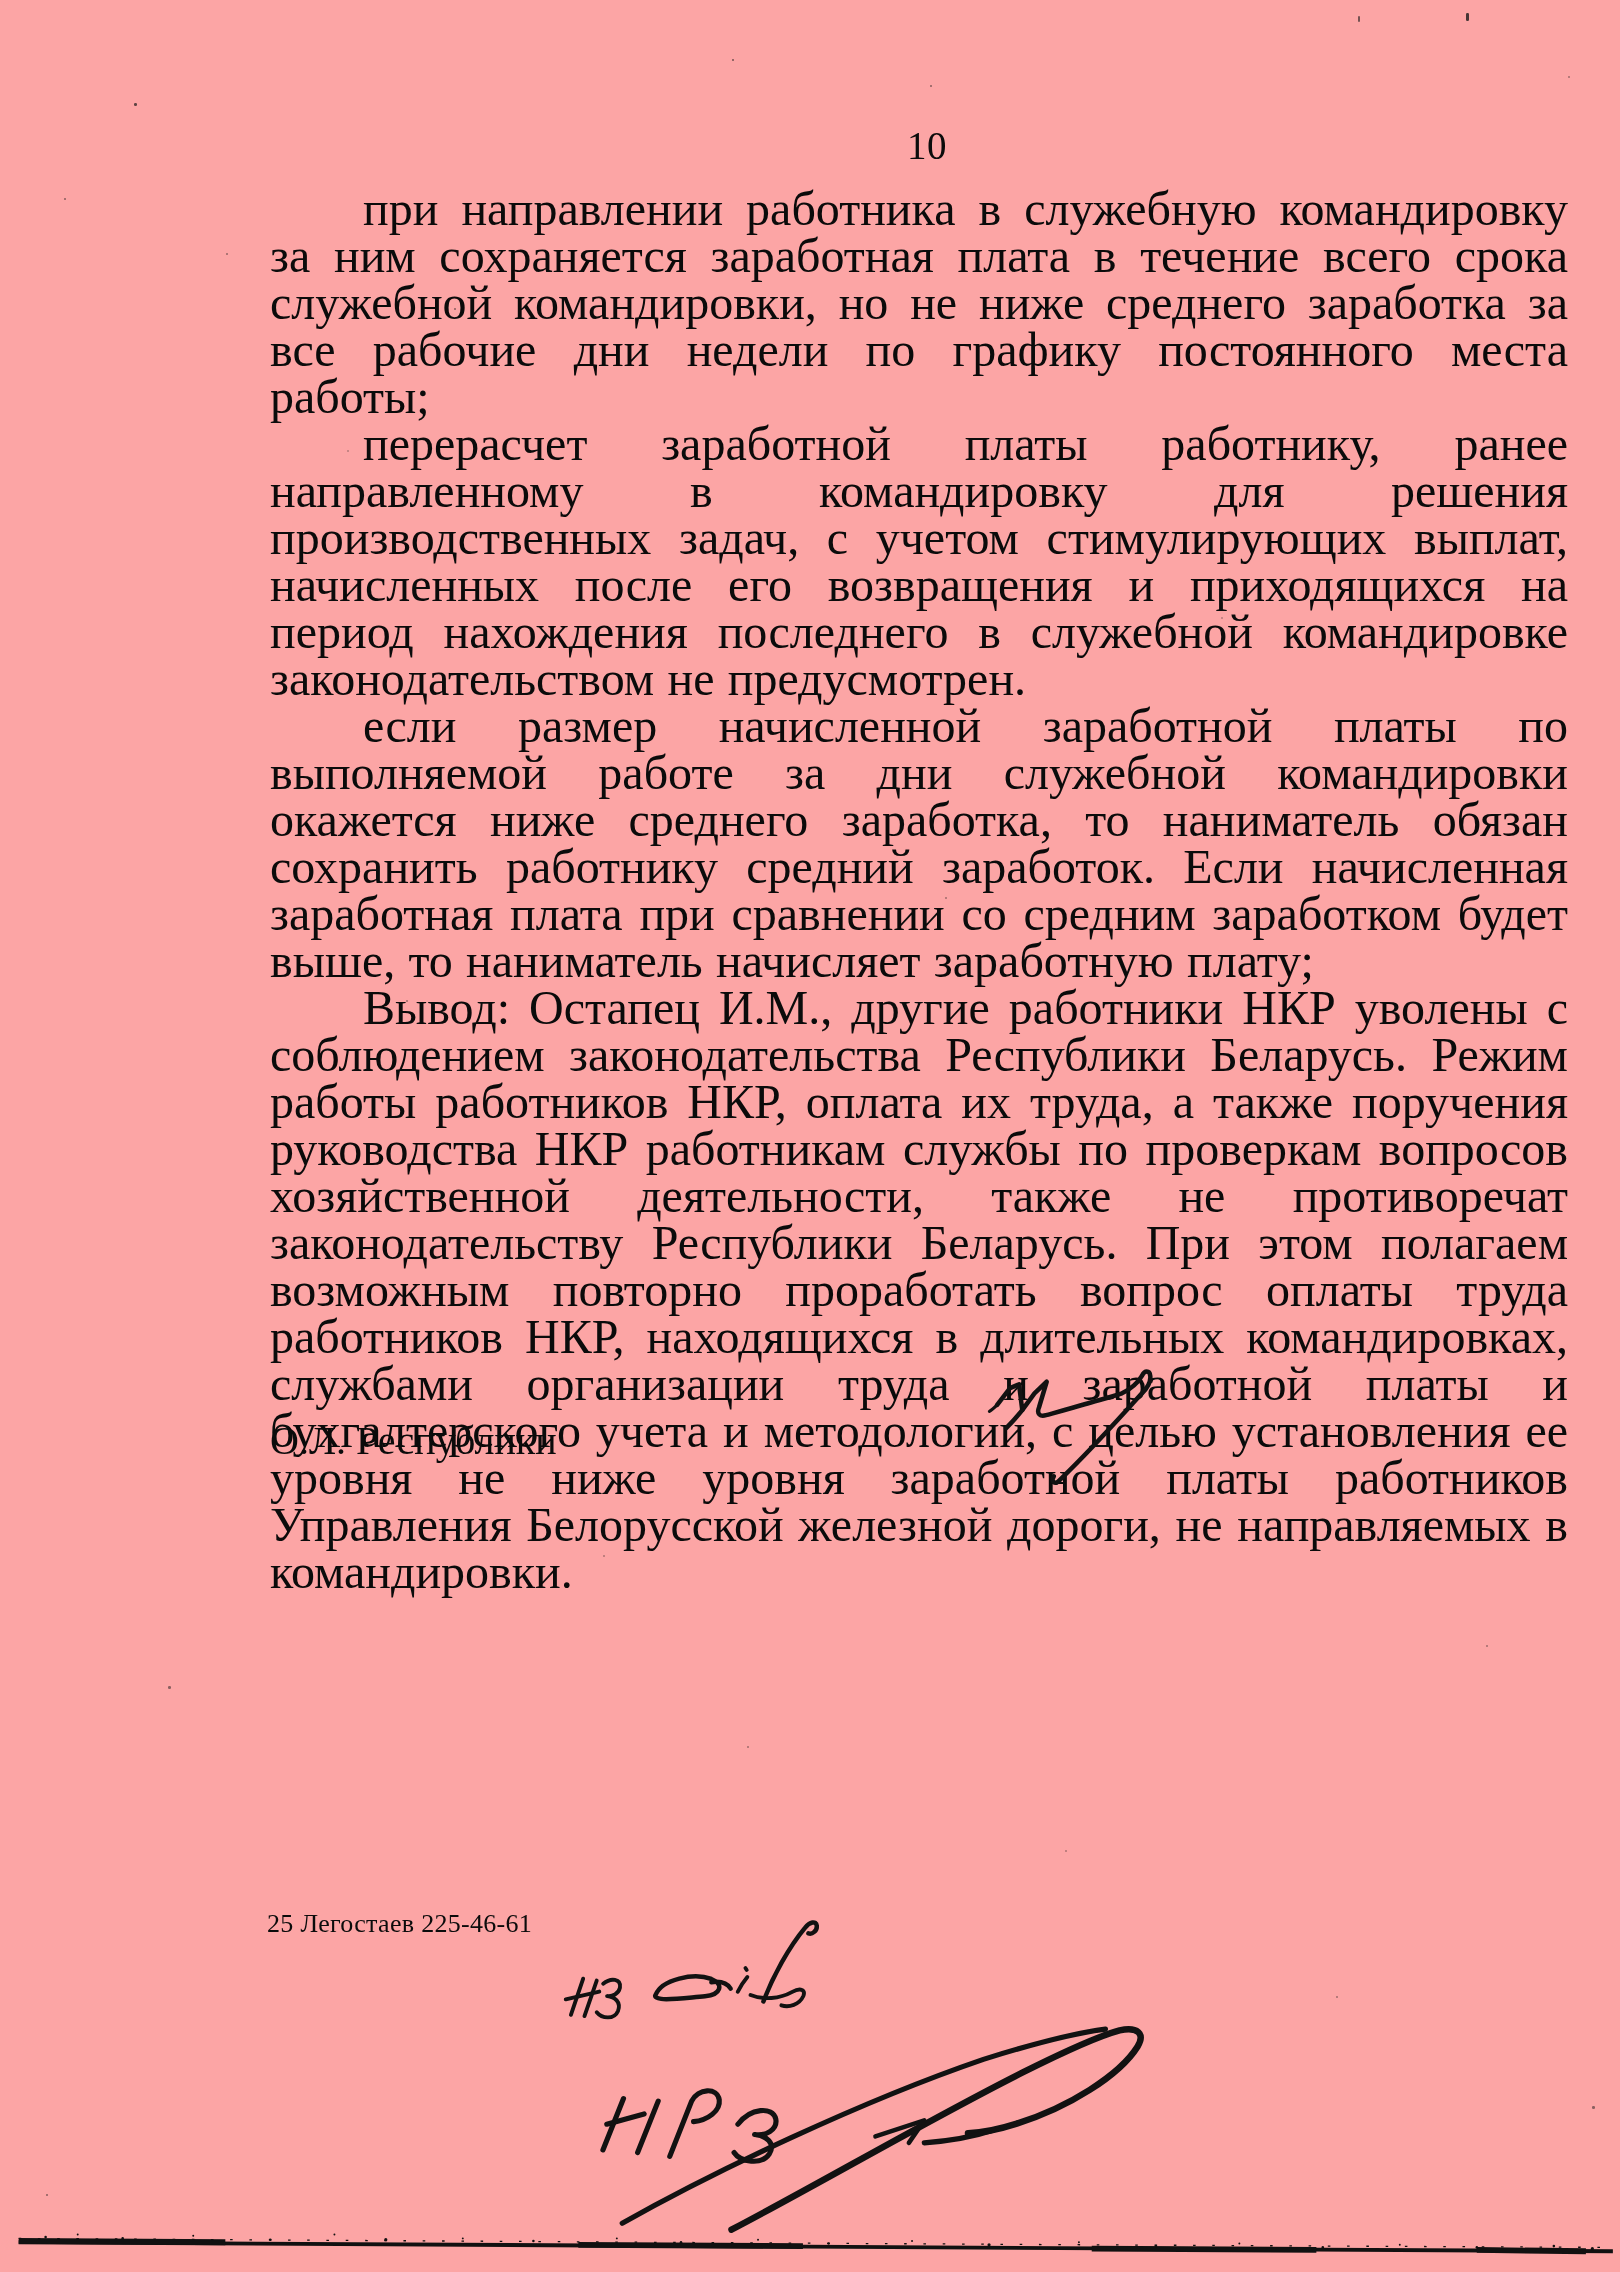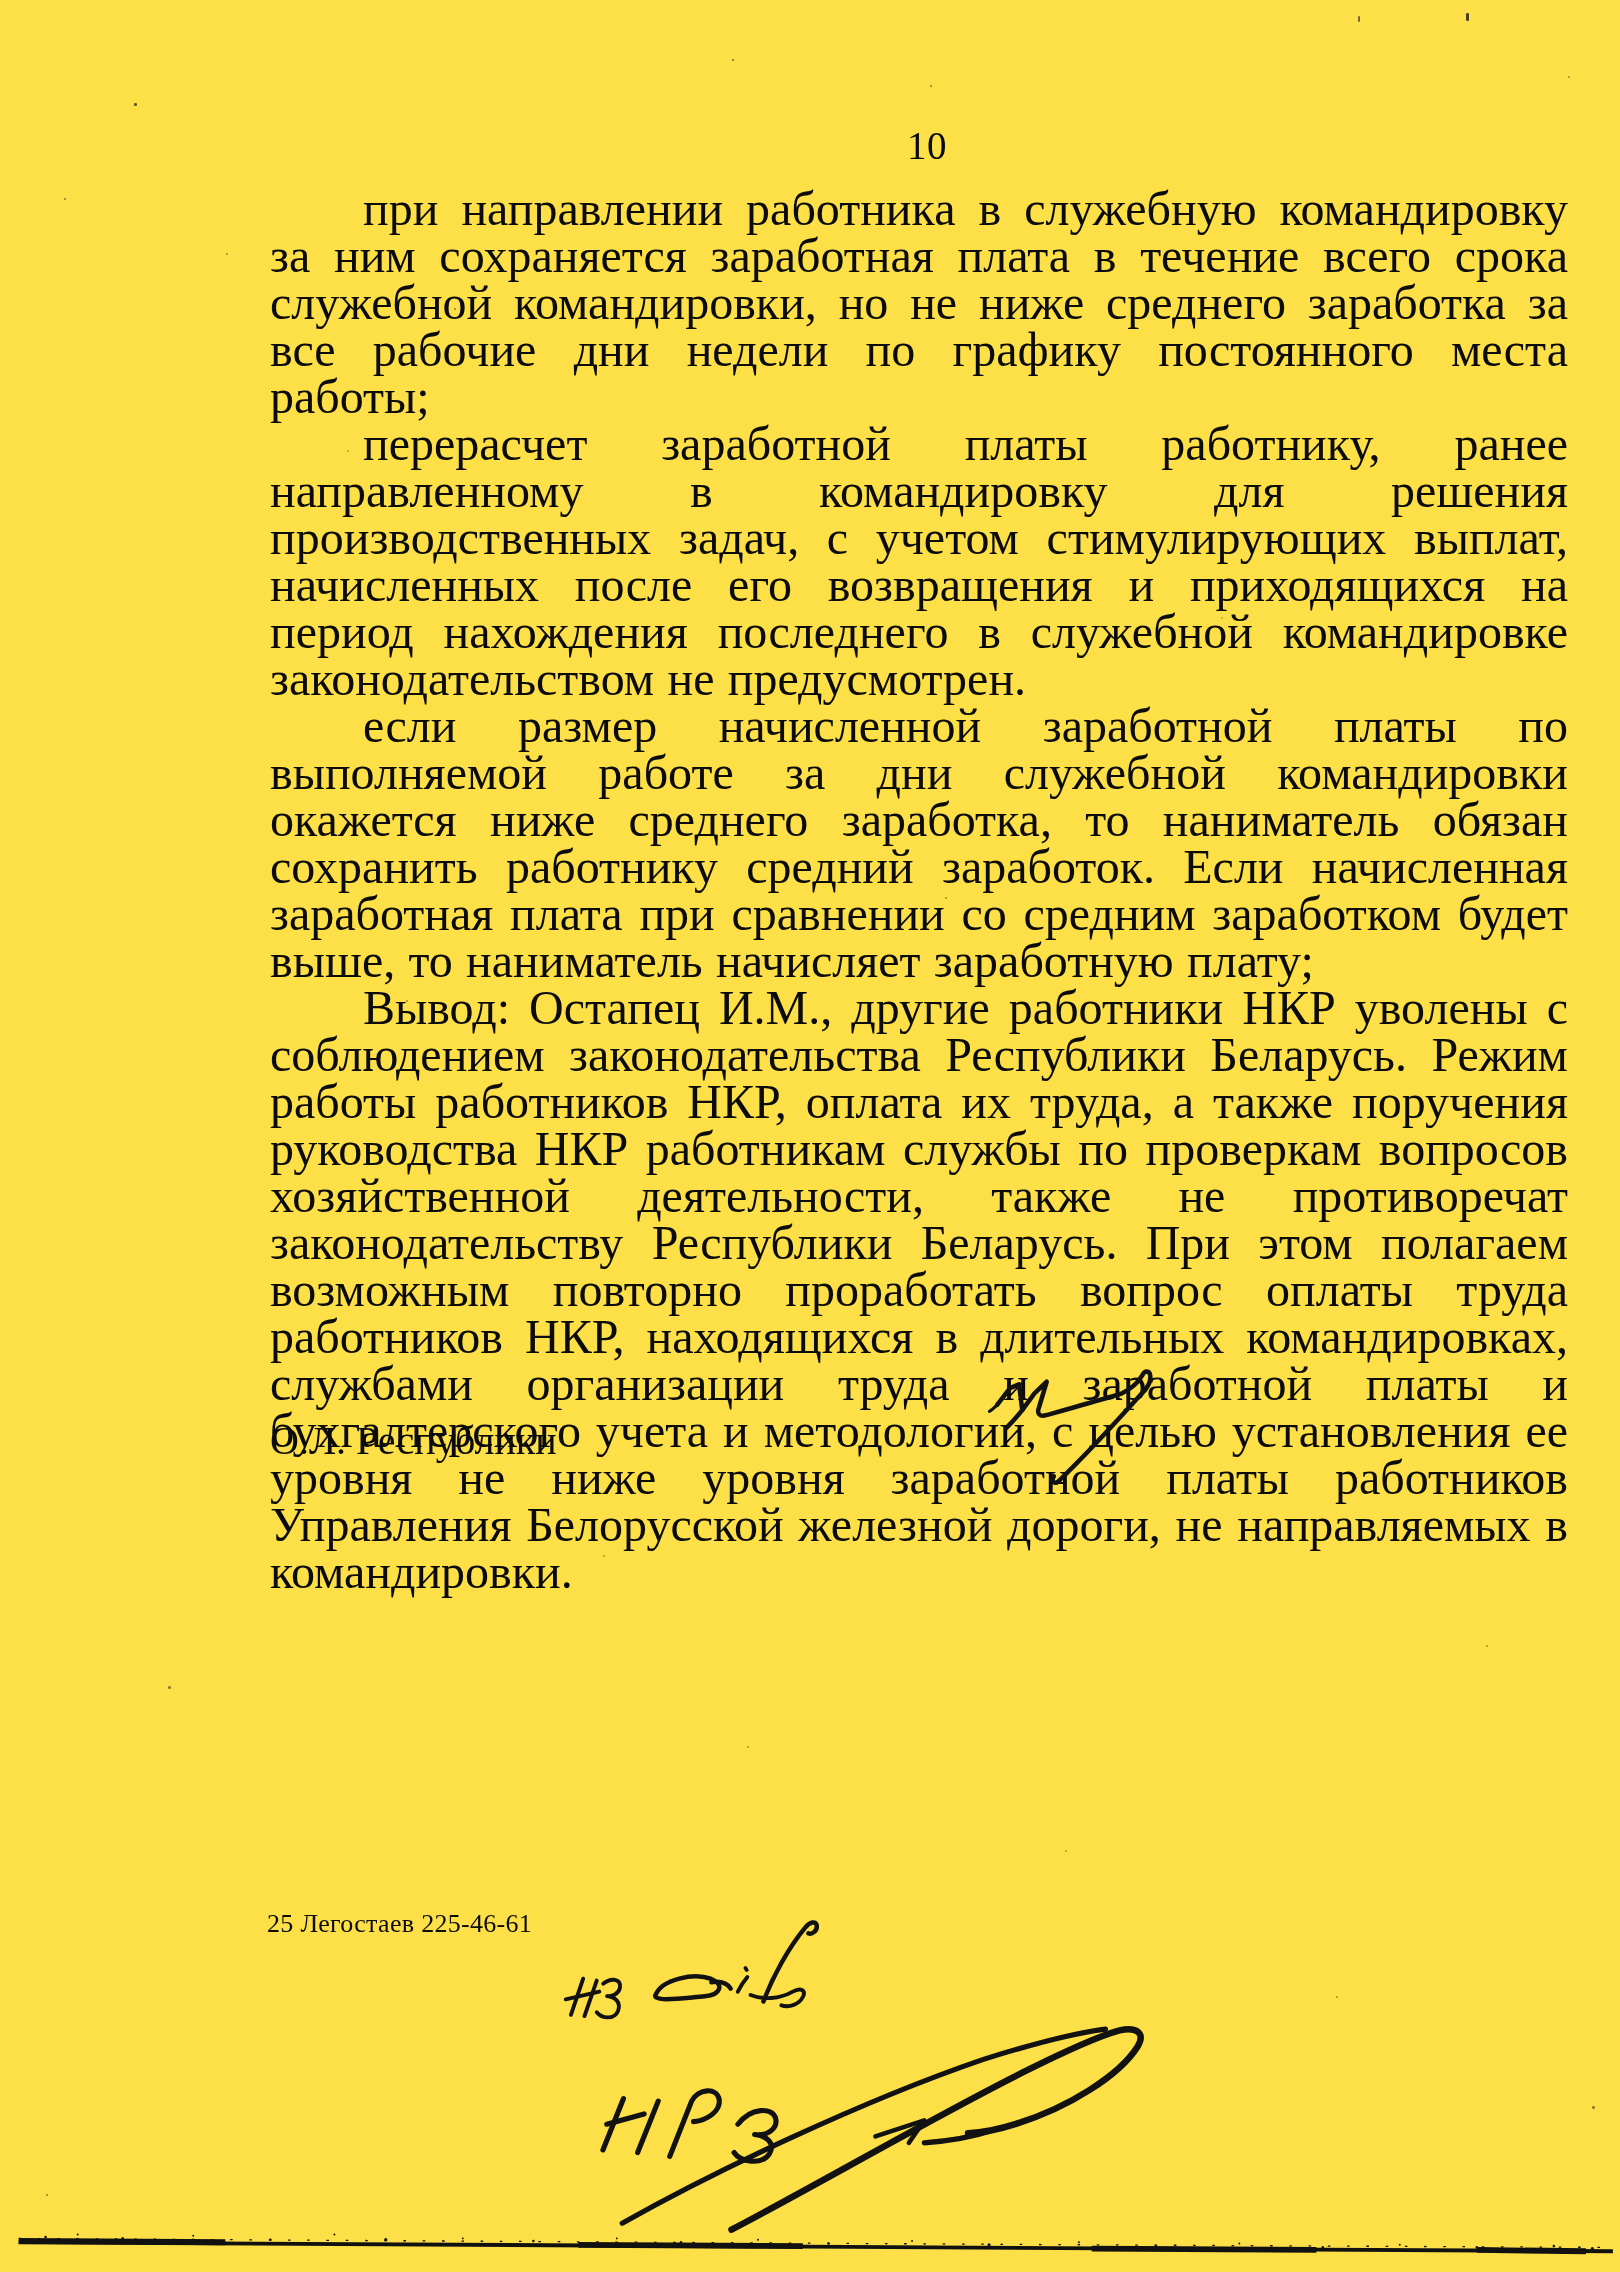--- a/index.html
+++ b/index.html
@@ -1,19 +1,19 @@
 <!DOCTYPE html>
 <html style="font-size:10.3px"><head>
 <meta charset="utf-8">
 <style>
   html,body{margin:0;padding:0;background:#e8e8e8;}
   .page{
     position:relative;
     width:1620px;height:2273px;
-    background:#fde047;
+    background:#fca5a5;
     overflow:hidden;
     font-family:"Liberation Serif","DejaVu Serif",serif;
     color:#0b0b0b;
   }
   .page-number{
     position:absolute;
     left:907px;top:126px;
     font-size:39px;line-height:39px;
     letter-spacing:0.6px;
   }

